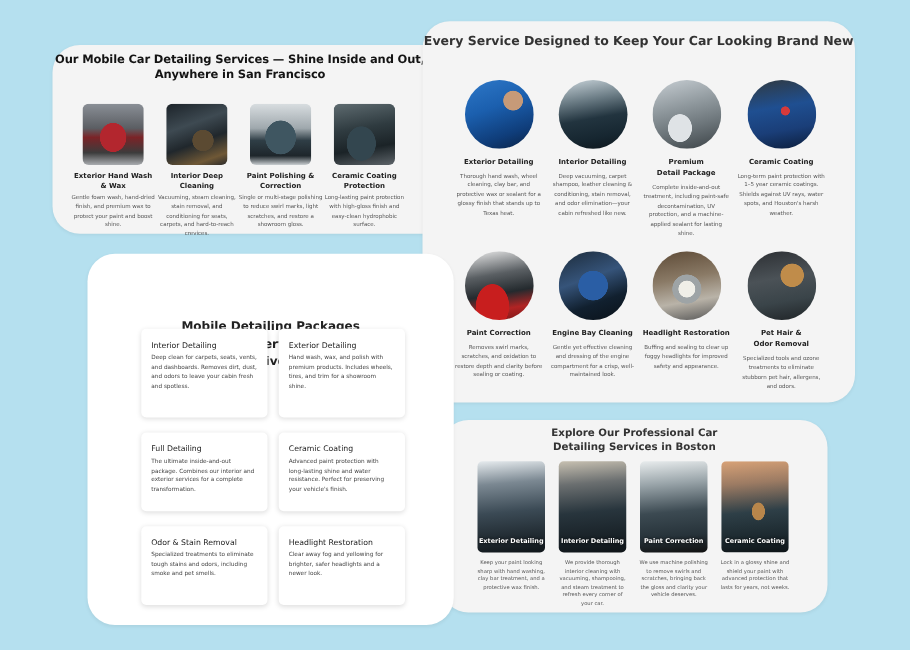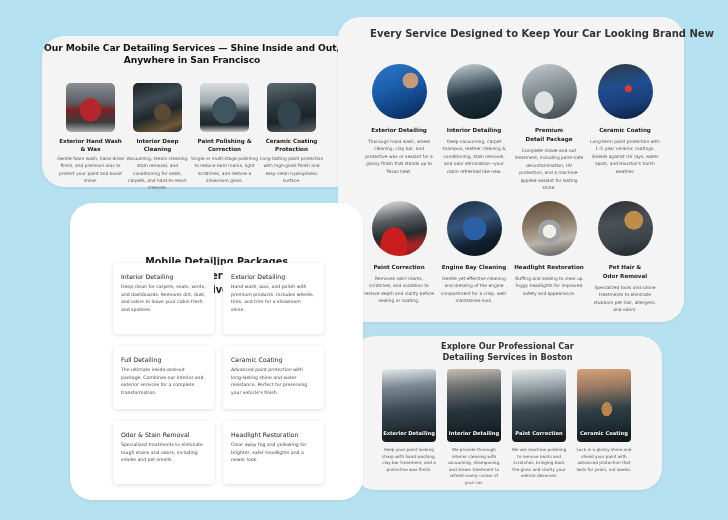--- a/index.html
+++ b/index.html
@@ -25,21 +25,21 @@
   }
   #p1 .svc { position: absolute; top: 47px; width: 67px; text-align: center; }
   #p1 .svc .img { width: 49px; height: 49px; border-radius: 5px; margin: 0 auto; }
   #p1 .svc .name { font-size: 5.6px; line-height: 8px; margin-top: 5px; color: #222; font-weight: bold; }
   #p1 .svc .desc { font-size: 4.4px; line-height: 7.3px; margin-top: 2px; color: #555; }
 
   
   #p2 { left: 338px; top: 17px; width: 346px; height: 305px; z-index: 2; }
   #p2 .title {
     position: absolute; left: 0; top: 10px; width: 346px; text-align: center;
-    font-size: 10px; line-height: 13px; color: #333; margin-left: 31px;
+    font-size: 10px; line-height: 13px; color: #333;
   }
   #p2 .svc { position: absolute; width: 70px; text-align: center; }
   #p2 .svc .circ { width: 55px; height: 55px; border-radius: 50%; margin: 0 auto; }
   #p2 .svc .name { font-size: 5.6px; line-height: 9px; margin-top: 7px; font-weight: bold; color: #222; }
   #p2 .svc .desc { font-size: 4.4px; line-height: 7.4px; margin-top: 3px; color: #555; }
 
   
   #p3 { left: 70px; top: 203px; width: 293px; height: 297px; background: #ffffff; z-index: 3; }
   #p3 .title {
     position: absolute; left: 0; top: 16px; width: 293px; text-align: center;

